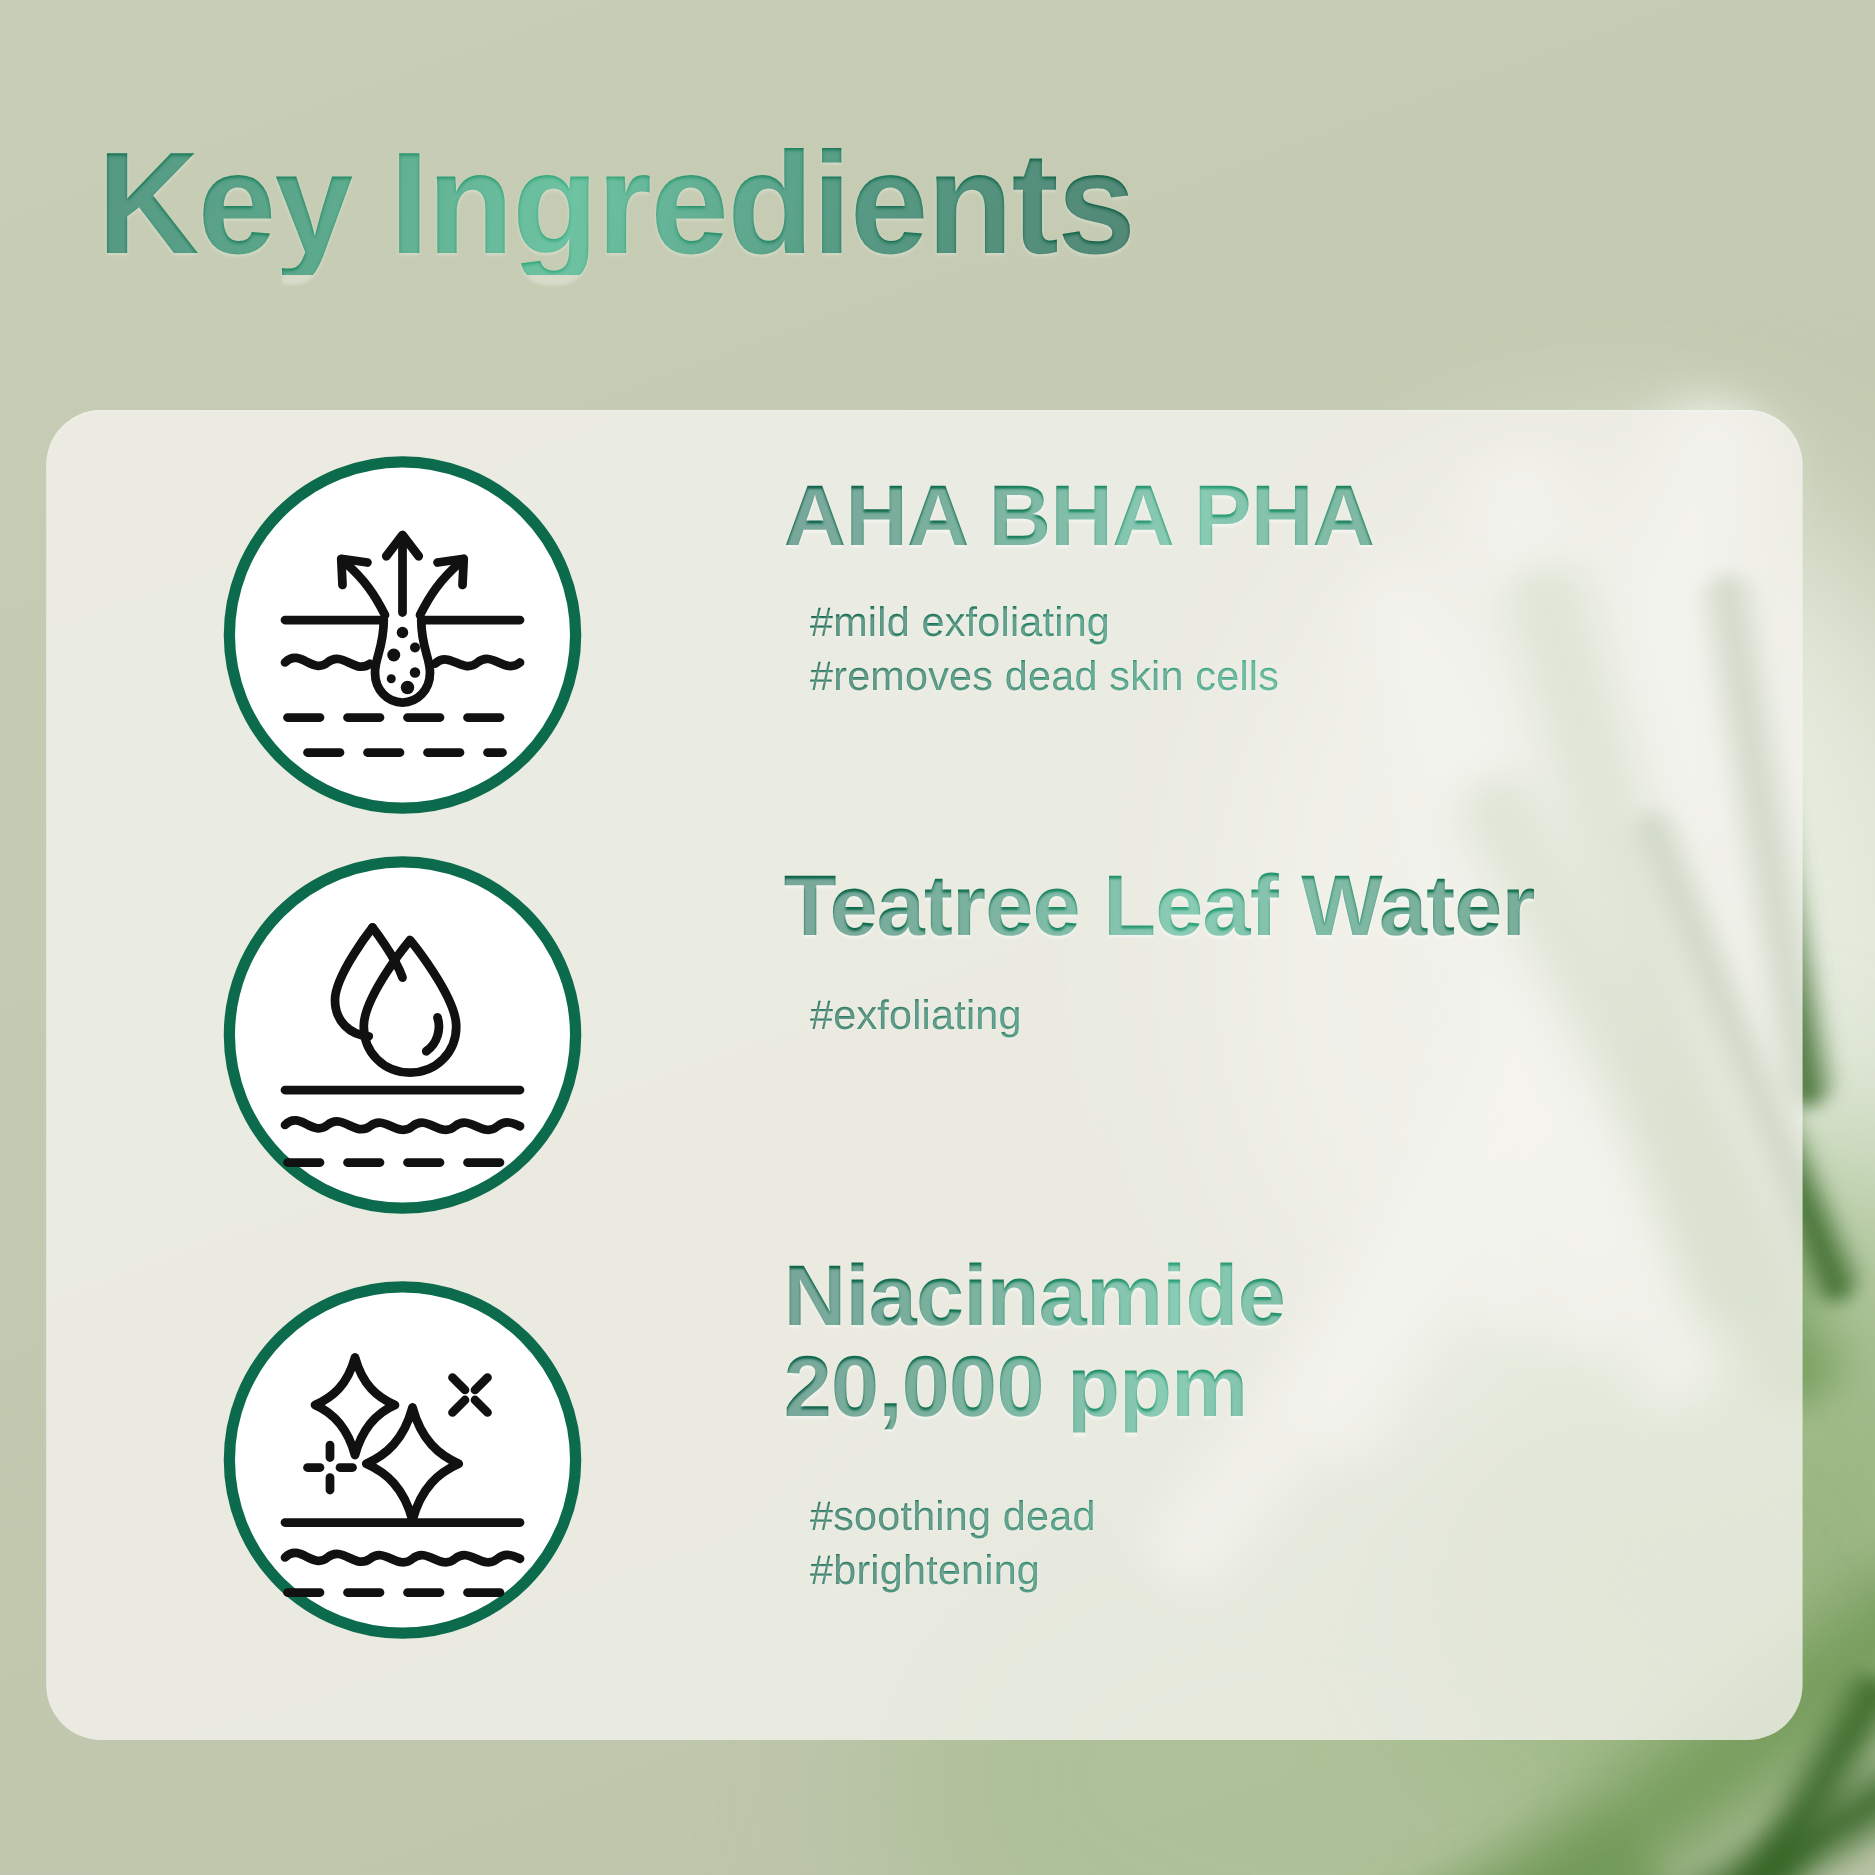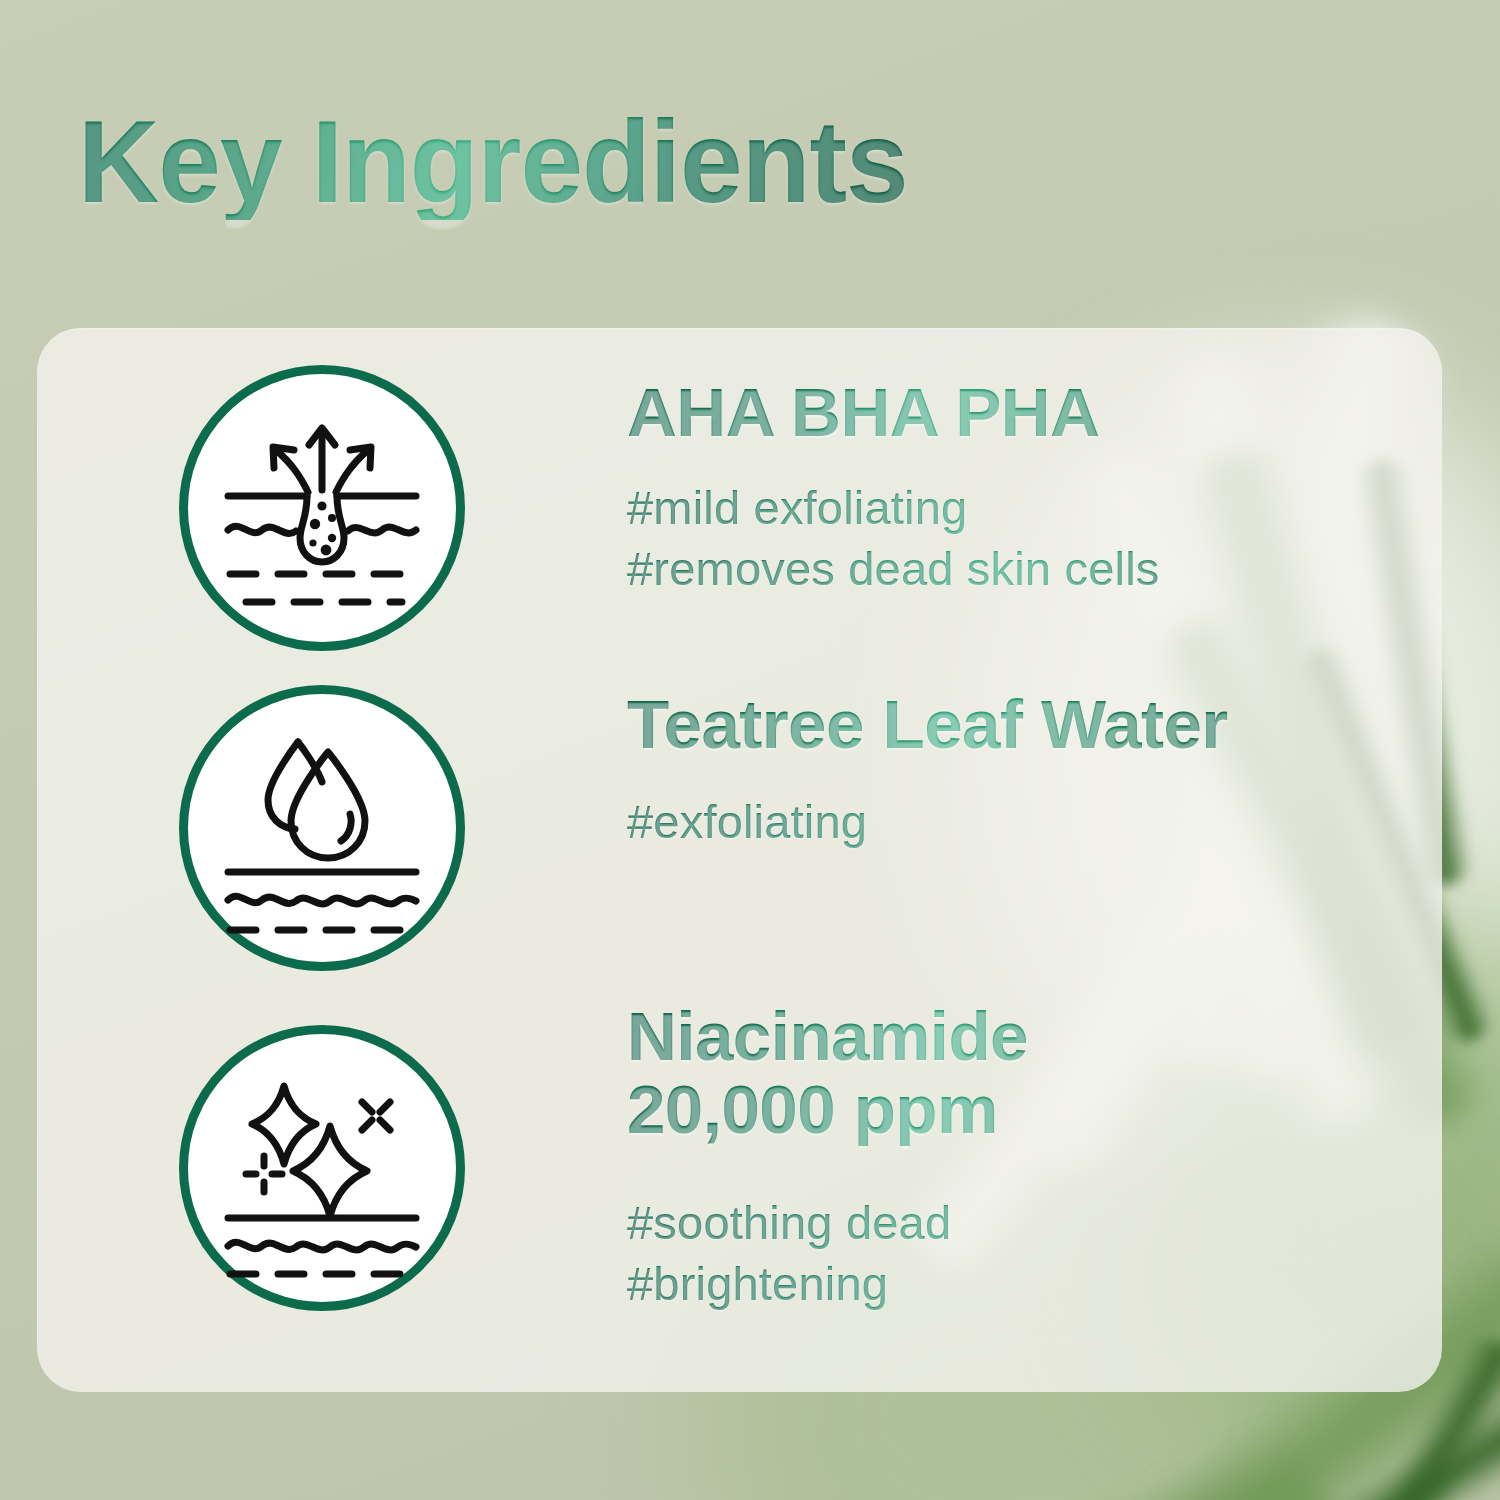--- a/index.html
+++ b/index.html
@@ -151,30 +151,31 @@
     background-clip: text;
     color: transparent;
     -webkit-text-fill-color: transparent;
     margin: 0;
     white-space: pre-line;
     text-shadow: 0 2px 2px rgba(255,255,255,0.45);
   }
 
   .tags {
     margin-top: 28px;
-    font-size: 47px;
+    font-size: 33px;
     line-height: 1.30;
     font-weight: 400;
     letter-spacing: 0.2px;
     background: linear-gradient(95deg, #10634a 0%, #17795a 25%, #2ba179 48%, #137052 70%, #0c5b42 100%);
     -webkit-background-clip: text;
     background-clip: text;
     color: transparent;
     -webkit-text-fill-color: transparent;
     text-shadow: 0 1px 2px rgba(255,255,255,0.40);
+    margin-left: 21px;
   }
   .tag-line { display: block; white-space: nowrap; }
 
   .row-2 .tags { margin-top: 30px; }
   .row-3 .tags { margin-top: 46px; }
 </style>
 </head>
 <body>
 
 <div id="stage">

